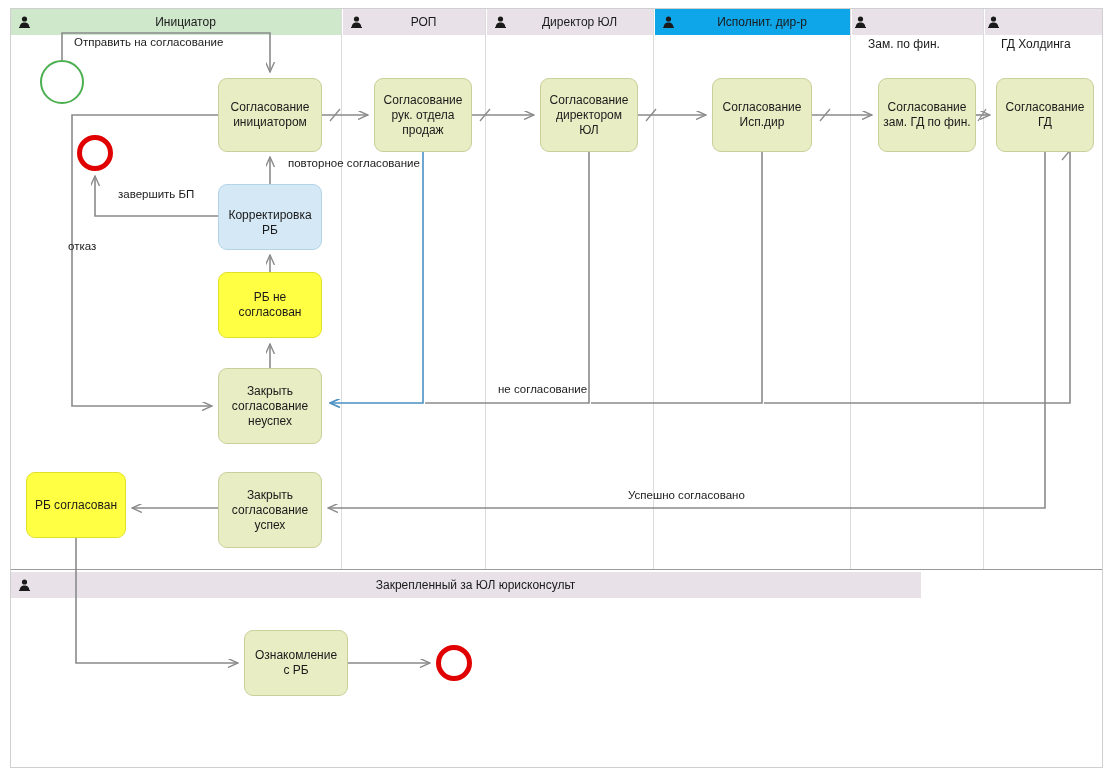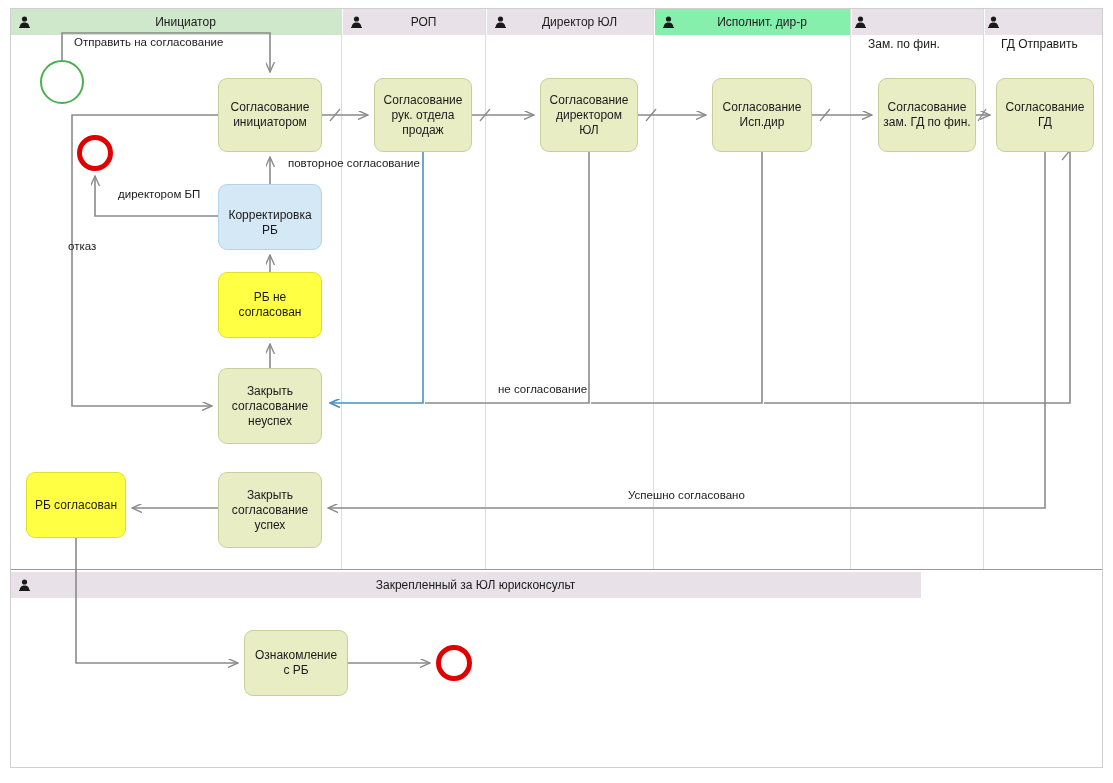--- a/index.html
+++ b/index.html
@@ -56,21 +56,21 @@
       <div class="lane-hdr" style="left: 487px; top: 9px; width: 166px; background: rgb(232, 226, 232);">
         <span class="ic">
           <svg class="pico" width="11" height="12" viewBox="0 0 11 12" aria-hidden="true">
             <circle cx="5.5" cy="3" r="2.6" fill="#1a1a1a"></circle>
             <path d="M0.6,11.4 C0.9,7.9 3,6.6 5.5,6.6 C8,6.6 10.1,7.9 10.4,11.4 Z" fill="#1a1a1a"></path>
             <rect x="0" y="11" width="11" height="1.1" fill="#1a1a1a"></rect>
           </svg>
         </span>
         <span class="lbl">Директор ЮЛ</span>
       </div>
-      <div class="lane-hdr" style="left: 655px; top: 9px; width: 195px; background: #86efac;">
+      <div class="lane-hdr" style="left: 655px; top: 9px; width: 195px; background: #0ea5e9;">
         <span class="ic">
           <svg class="pico" width="11" height="12" viewBox="0 0 11 12" aria-hidden="true">
             <circle cx="5.5" cy="3" r="2.6" fill="#1a1a1a"></circle>
             <path d="M0.6,11.4 C0.9,7.9 3,6.6 5.5,6.6 C8,6.6 10.1,7.9 10.4,11.4 Z" fill="#1a1a1a"></path>
             <rect x="0" y="11" width="11" height="1.1" fill="#1a1a1a"></rect>
           </svg>
         </span>
         <span class="lbl">Исполнит. дир-р</span>
       </div>
       <div class="lane-hdr tight" style="left: 852px; top: 9px; width: 131px; background: rgb(232, 226, 232);">
@@ -84,21 +84,21 @@
         <span class="lbl">Зам. по фин.</span>
       </div>
       <div class="lane-hdr tight" style="left: 985px; top: 9px; width: 117px; background: rgb(232, 226, 232);">
         <span class="ic">
           <svg class="pico" width="11" height="12" viewBox="0 0 11 12" aria-hidden="true">
             <circle cx="5.5" cy="3" r="2.6" fill="#1a1a1a"></circle>
             <path d="M0.6,11.4 C0.9,7.9 3,6.6 5.5,6.6 C8,6.6 10.1,7.9 10.4,11.4 Z" fill="#1a1a1a"></path>
             <rect x="0" y="11" width="11" height="1.1" fill="#1a1a1a"></rect>
           </svg>
         </span>
-        <span class="lbl">ГД Отправить</span>
+        <span class="lbl">ГД Холдинга</span>
       </div>
       <div class="lane-hdr" style="left: 11px; top: 572px; width: 910px; background: rgb(232, 226, 232);">
         <span class="ic">
           <svg class="pico" width="11" height="12" viewBox="0 0 11 12" aria-hidden="true">
             <circle cx="5.5" cy="3" r="2.6" fill="#1a1a1a"></circle>
             <path d="M0.6,11.4 C0.9,7.9 3,6.6 5.5,6.6 C8,6.6 10.1,7.9 10.4,11.4 Z" fill="#1a1a1a"></path>
             <rect x="0" y="11" width="11" height="1.1" fill="#1a1a1a"></rect>
           </svg>
         </span>
         <span class="lbl">Закрепленный за ЮЛ юрисконсульт</span>
@@ -213,19 +213,19 @@
       </div>
       <div class="node" style="left: 244px; top: 630px; width: 104px; height: 66px; background: rgb(233, 237, 196); border: 1px solid rgb(201, 207, 154);">
         <span style="white-space: pre-line;">Ознакомление
 с РБ</span>
       </div>
     </div>
 
   <div id="flow-labels">
       <div class="elbl" style="left: 74px; top: 36px;">Отправить на согласование</div>
       <div class="elbl" style="left: 288px; top: 157px;">повторное согласование</div>
-      <div class="elbl" style="left: 118px; top: 188px;">директором БП</div>
+      <div class="elbl" style="left: 118px; top: 188px;">завершить БП</div>
       <div class="elbl" style="left: 68px; top: 240px;">отказ</div>
       <div class="elbl" style="left: 498px; top: 383px;">не согласование</div>
       <div class="elbl" style="left: 628px; top: 489px;">Успешно согласовано</div>
     </div>
 
 </div>
 
 </body></html>

